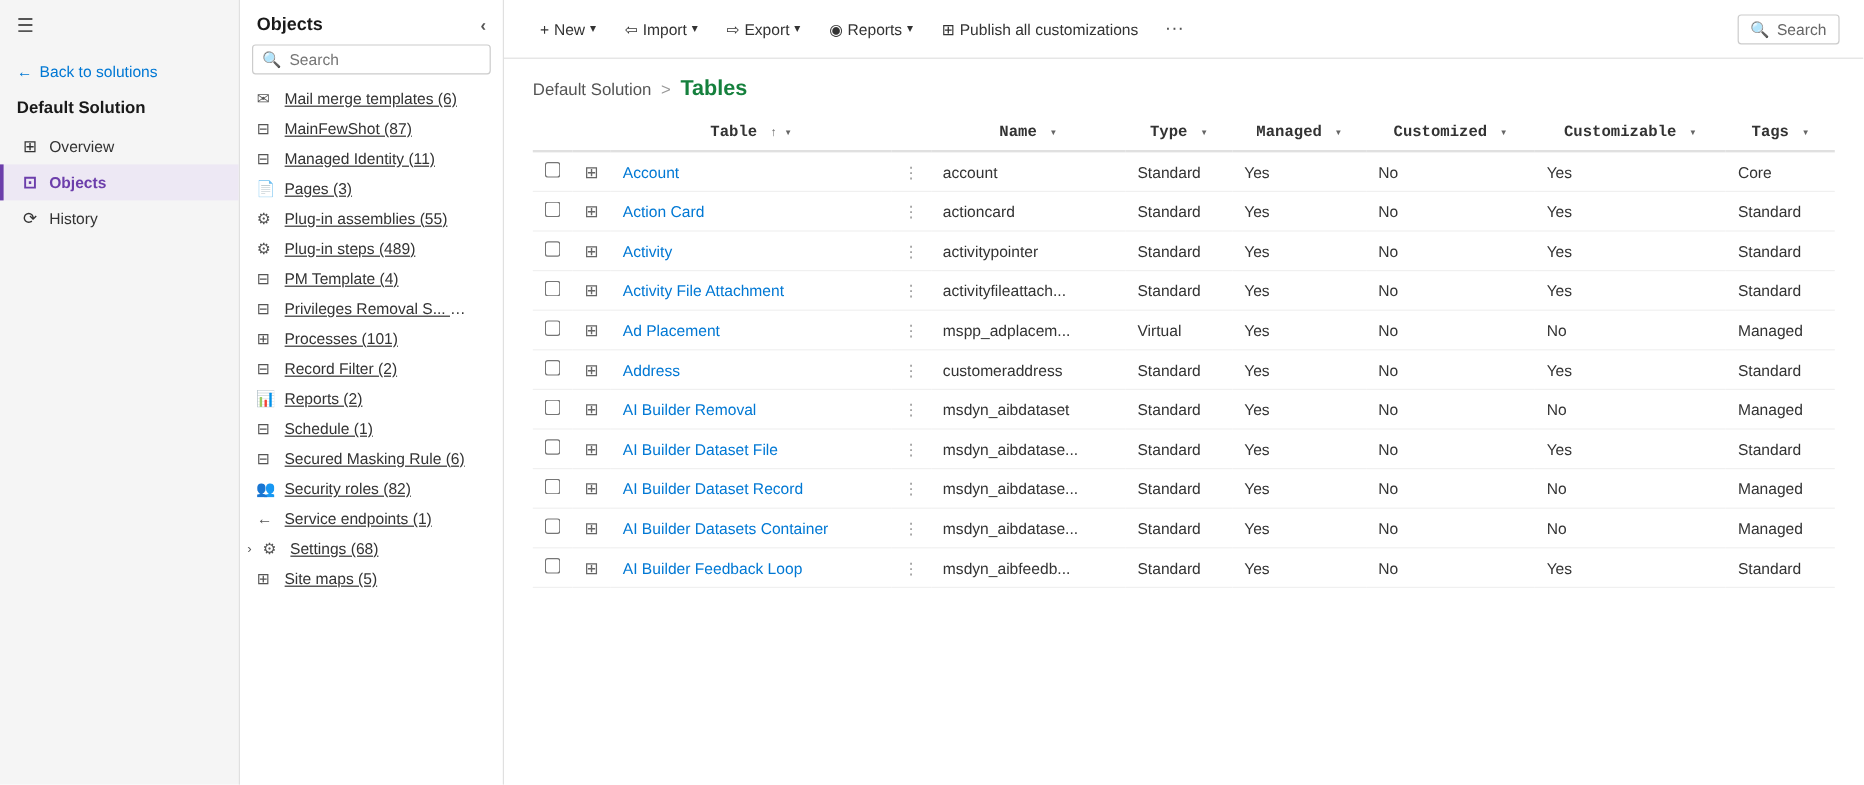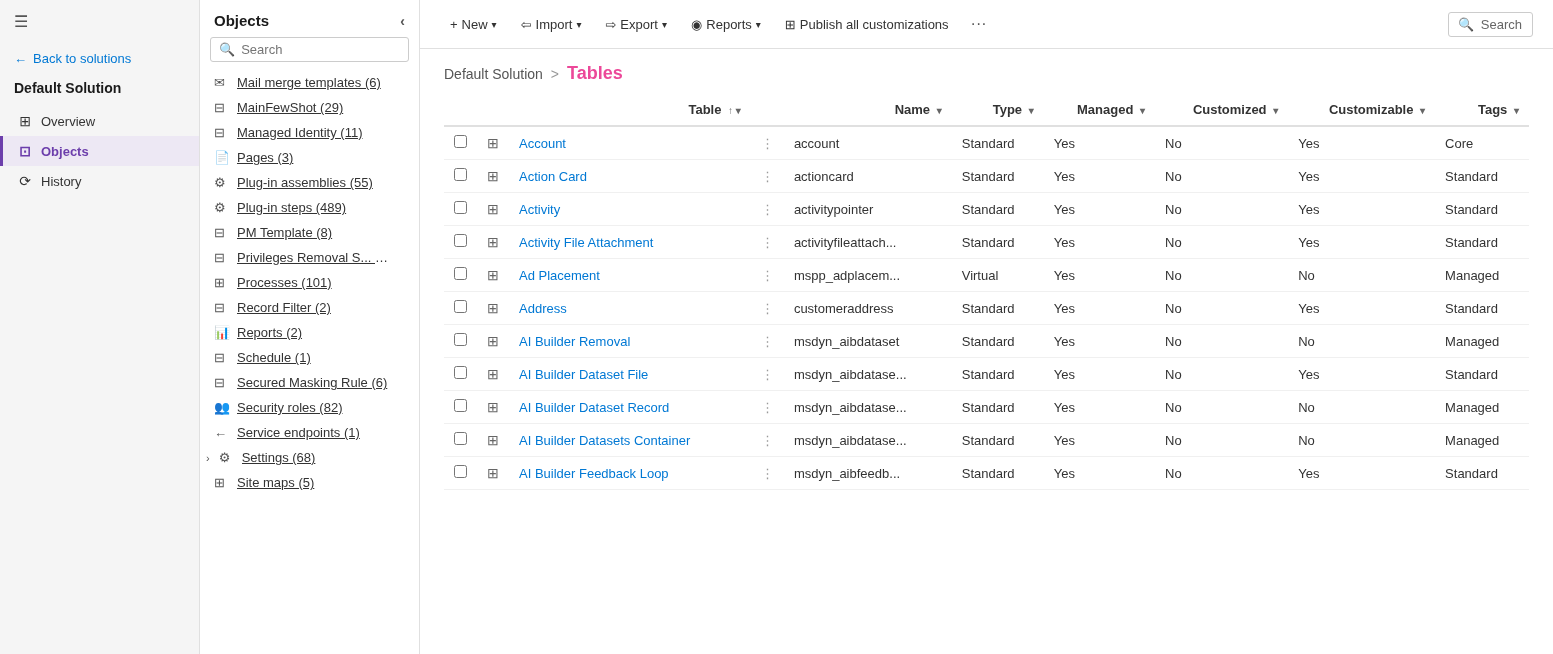--- a/index.html
+++ b/index.html
@@ -155,42 +155,43 @@
 
     .breadcrumb-area {
       padding: 14px 24px 10px 24px;
       display: flex;
       align-items: center;
       gap: 8px;
       font-size: 14px;
       color: #555;
     }
     .breadcrumb-area .bc-sep { color: #999; }
-    .breadcrumb-area .bc-current { font-weight: 700; color: #ec4899; font-size: 18px; }
+    .breadcrumb-area .bc-current { font-weight: 700; color: #15803d; font-size: 18px; }
 
     .table-area {
       flex: 1;
       overflow-y: auto;
       padding: 0 24px;
     }
     .data-table {
       width: 100%;
       border-collapse: collapse;
     }
     .data-table thead tr {
       border-bottom: 2px solid #e0e0e0;
     }
     .data-table th {
-      text-align: right;
+      text-align: center;
       padding: 8px 10px;
       font-weight: 600;
       font-size: 13px;
       color: #333;
       white-space: nowrap;
       user-select: none;
+      font-family: Liberation Mono, monospace;
     }
     .data-table th .sort-icon { font-size: 10px; color: #666; margin-left: 3px; }
     .data-table tbody tr {
       border-bottom: 1px solid #f0f0f0;
     }
     .data-table td {
       padding: 8px 10px;
       font-size: 13px;
       color: #333;
     }
@@ -248,21 +249,21 @@
     <input type="text" placeholder="Search" style="">
   </div>
   <div class="objects-list" id="objects-list">
       <div class="objects-list-item">
         <span class="item-icon">✉</span>
     <span class="item-label">Mail merge templates (6)</span>
     <span class="item-more">···</span>
       </div>
       <div class="objects-list-item">
         <span class="item-icon">⊟</span>
-    <span class="item-label">MainFewShot (29)</span>
+    <span class="item-label">MainFewShot (87)</span>
     <span class="item-more">···</span>
       </div>
       <div class="objects-list-item">
         <span class="item-icon">⊟</span>
     <span class="item-label">Managed Identity (11)</span>
     <span class="item-more">···</span>
       </div>
       <div class="objects-list-item">
         <span class="item-icon">📄</span>
     <span class="item-label">Pages (3)</span>
@@ -273,21 +274,21 @@
     <span class="item-label">Plug-in assemblies (55)</span>
     <span class="item-more">···</span>
       </div>
       <div class="objects-list-item">
         <span class="item-icon">⚙</span>
     <span class="item-label">Plug-in steps (489)</span>
     <span class="item-more">···</span>
       </div>
       <div class="objects-list-item">
         <span class="item-icon">⊟</span>
-    <span class="item-label">PM Template (8)</span>
+    <span class="item-label">PM Template (4)</span>
     <span class="item-more">···</span>
       </div>
       <div class="objects-list-item">
         <span class="item-icon">⊟</span>
     <span class="item-label">Privileges Removal S... (3)</span>
     <span class="item-more">···</span>
       </div>
       <div class="objects-list-item">
         <span class="item-icon">⊞</span>
     <span class="item-label">Processes (101)</span>

